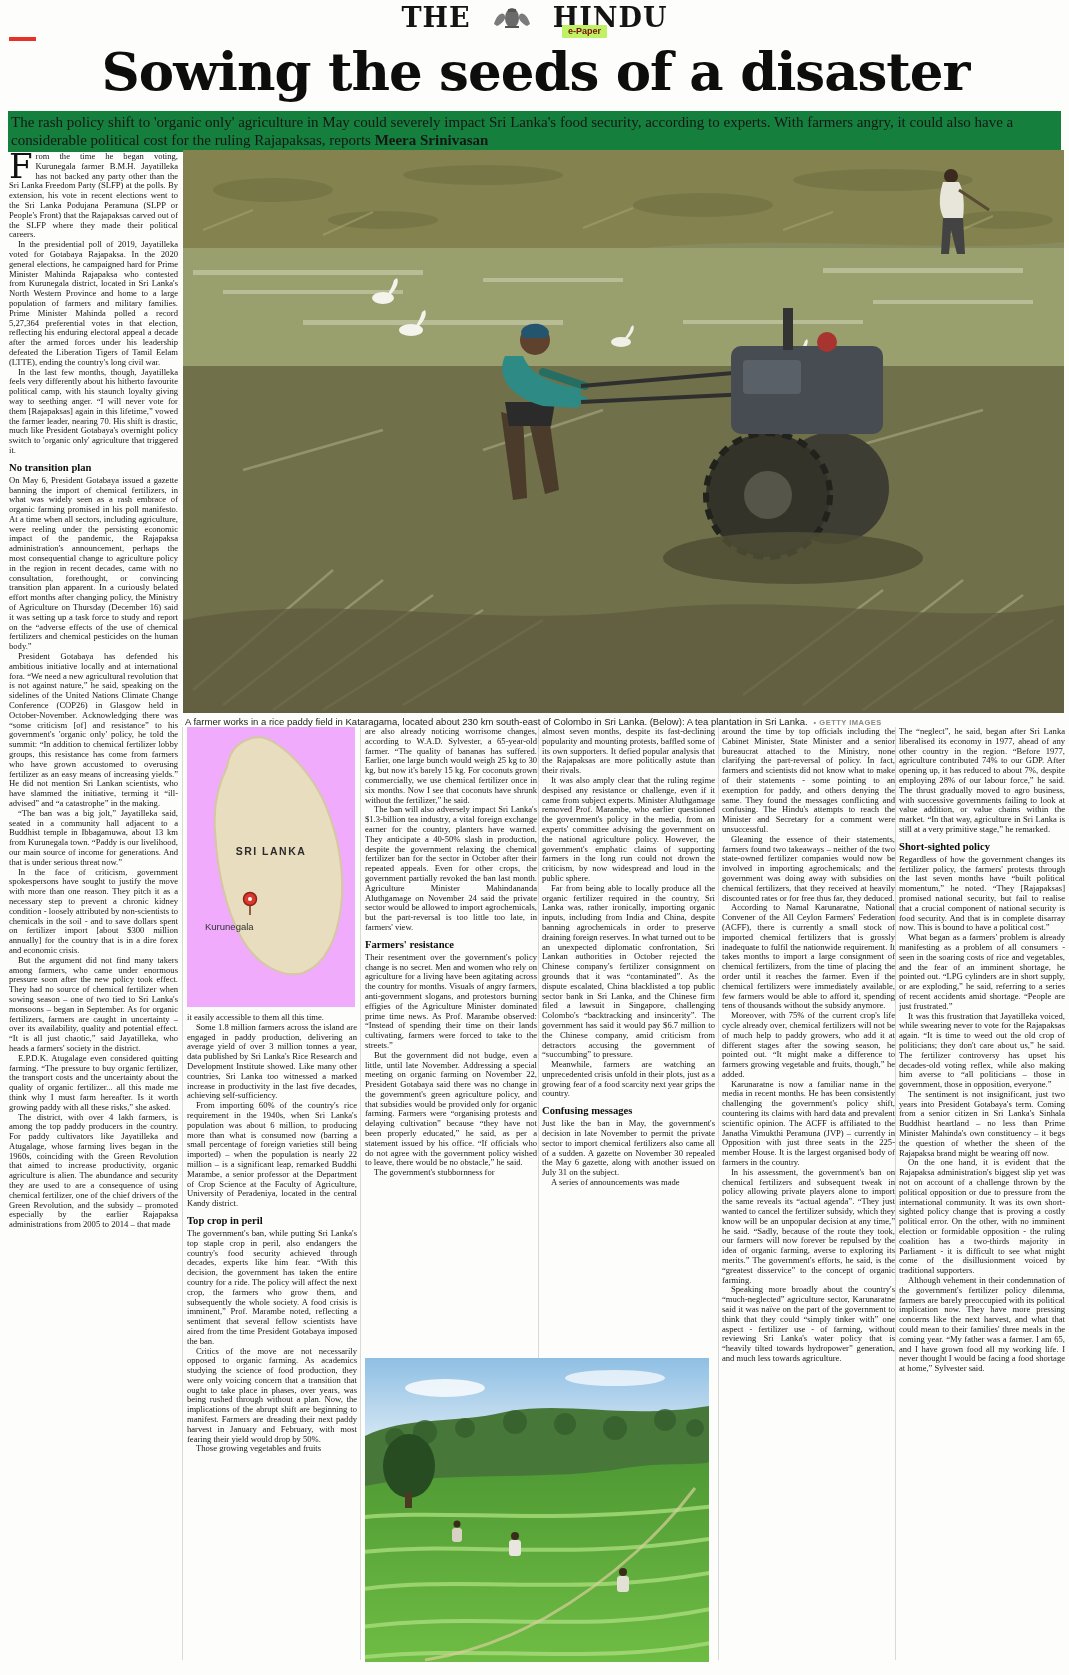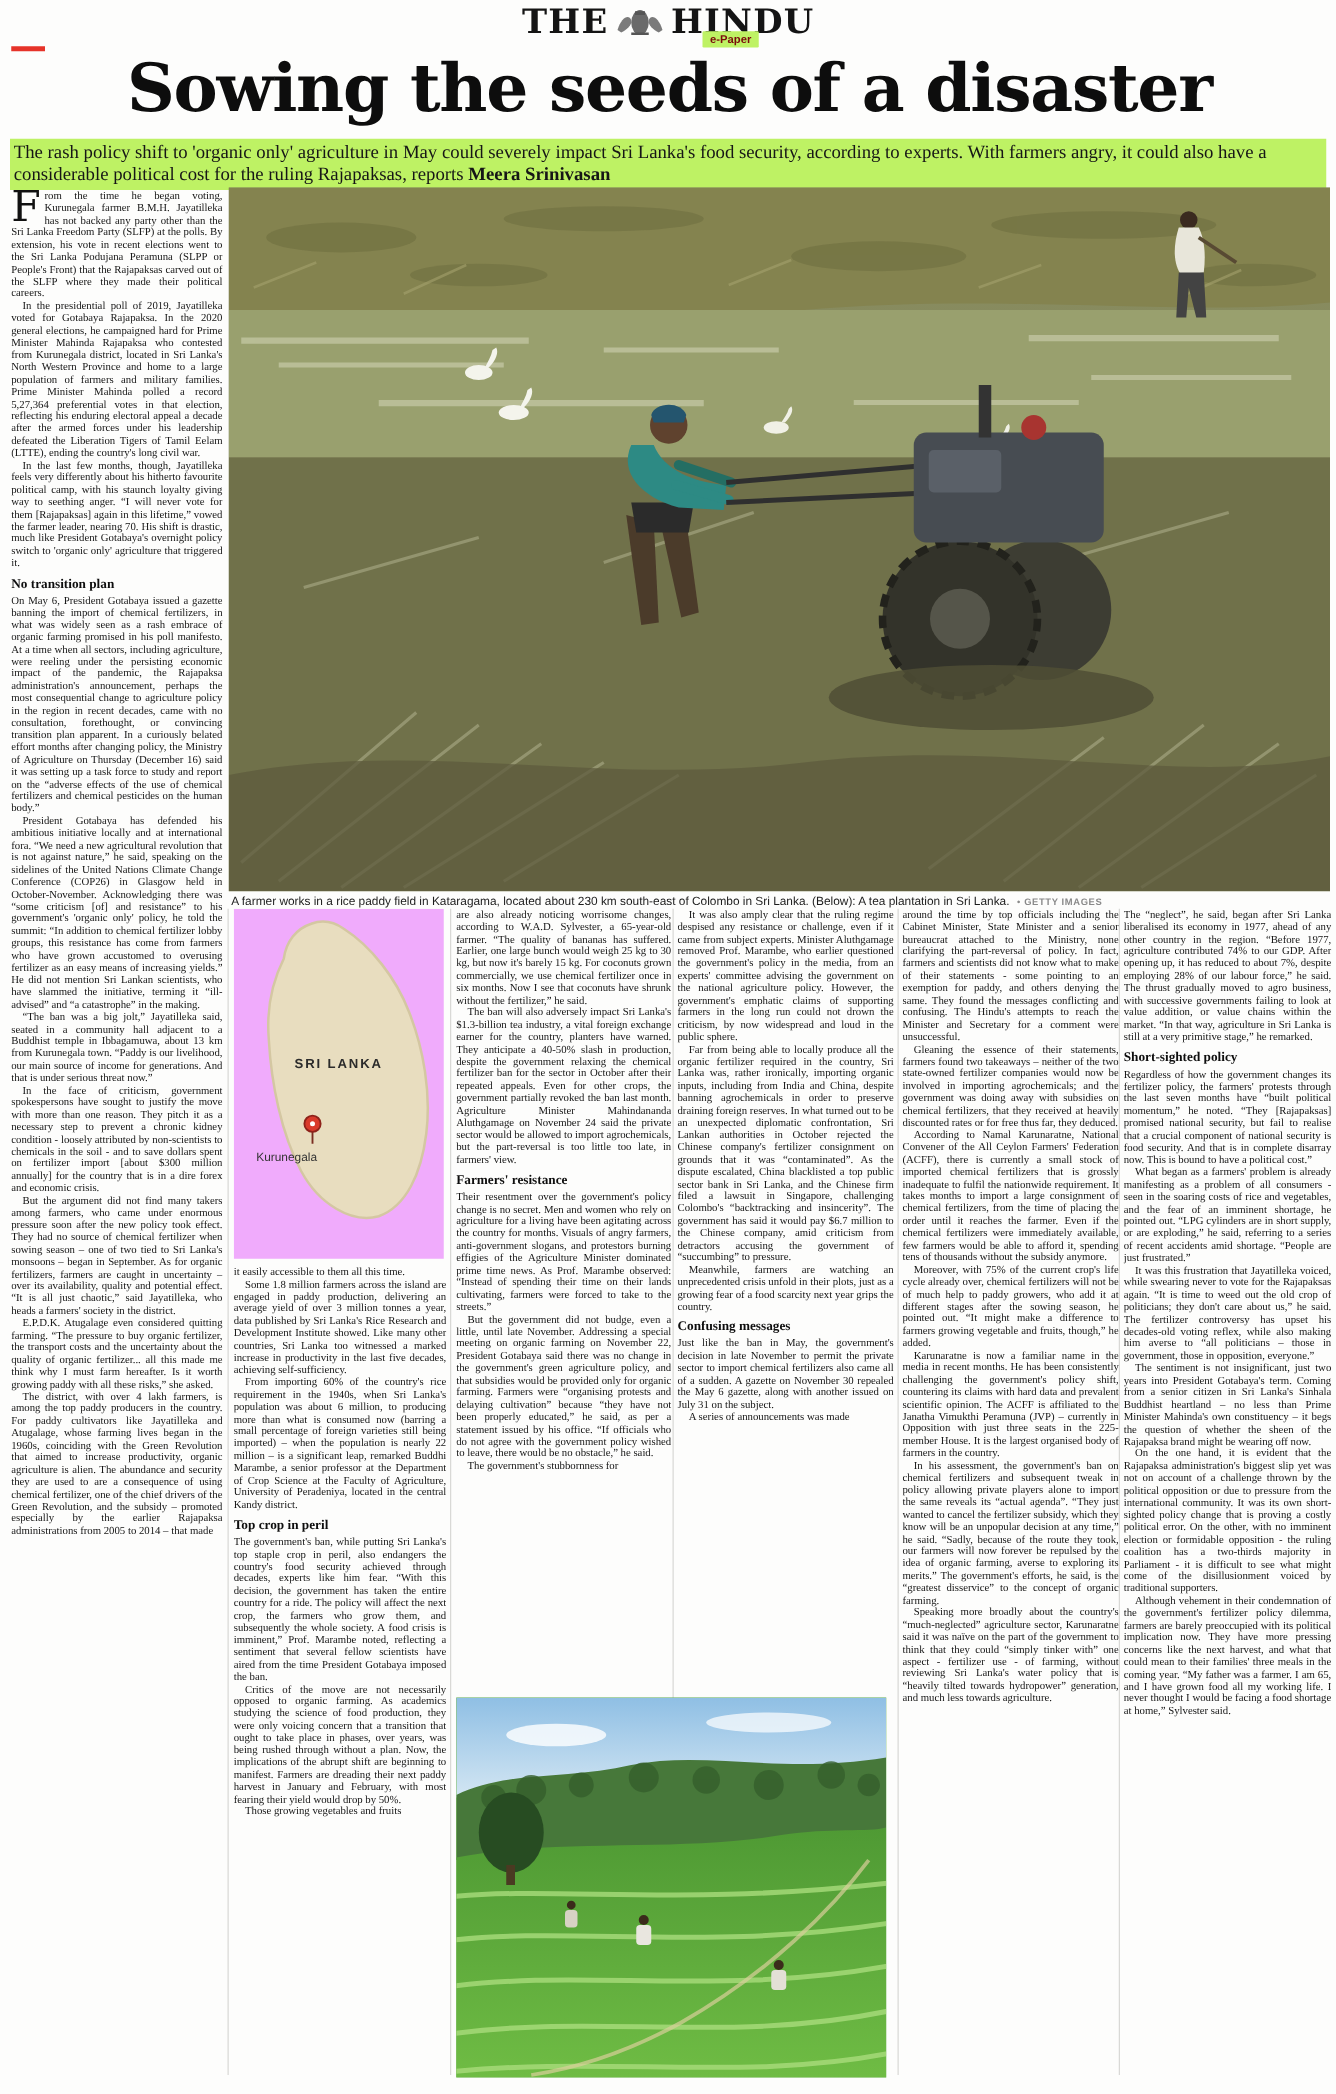--- a/index.html
+++ b/index.html
@@ -1,23 +1,23 @@
 <!DOCTYPE html>
 <html><head>
 <meta charset="utf-8">
 <style>
   html,body{margin:0;padding:0;}
   body{width:1069px;height:1675px;position:relative;background:#fdfdfc;font-family:"Liberation Serif",serif;overflow:hidden;}
   .masthead{position:absolute;top:2px;left:0;width:100%;text-align:center;}
-  .mast-title{font-family:"DejaVu Serif",serif;font-weight:700;font-size:27px;letter-spacing:1px;color:#141414;display:inline-flex;align-items:center;gap:4px;}
+  .mast-title{font-family:"DejaVu Serif",serif;font-weight:700;font-size:27px;letter-spacing:1px;color:#141414;display:inline-flex;align-items:center;gap:20px;}
   .crest{display:inline-block;}
   .epaper-badge{position:absolute;top:25px;left:562px;background:#bef264;color:#7a0c0c;font-family:"Liberation Sans",sans-serif;font-weight:700;font-size:9px;padding:1px 6px 2px;border-radius:1px;cursor:pointer;}
   .red-tick{position:absolute;left:9px;top:37px;width:27px;height:4px;background:#e63329;}
   .headline{position:absolute;left:8px;top:40px;width:1055px;font-family:"DejaVu Serif",serif;font-weight:700;font-size:53px;line-height:62px;letter-spacing:-1px;color:#0d0d0d;margin:0;white-space:nowrap;text-align:center;}
-  .standfirst{position:absolute;left:8px;top:111px;width:1047px;background:#bef264;padding:2px 3px 3px;font-size:15px;line-height:18px;color:#161616;}
+  .standfirst{position:absolute;left:8px;top:111px;width:1047px;background:#15803d;padding:2px 3px 3px;font-size:15px;line-height:18px;color:#161616;}
   .standfirst b{font-weight:700;}
   .main-photo{position:absolute;left:183px;top:150px;width:881px;height:563px;overflow:hidden;background:#7e8156;}
   .caption{position:absolute;left:185px;top:716px;width:881px;font-family:"Liberation Sans",sans-serif;font-size:9.5px;color:#1c1c1c;}
   .credit{font-size:7.5px;color:#8a8a8a;font-weight:700;letter-spacing:.5px;margin-left:6px;}
   .col{position:absolute;overflow:hidden;}
   .col p{margin:0;text-indent:9px;font-size:8.6px;line-height:9.8px;text-align:justify;color:#141414;}
   .col p.noindent{text-indent:0;}
   .col h3.subhead{margin:6px 0 2px;font-size:10.6px;line-height:12px;font-weight:700;color:#0e0e0e;}
   .dropcap{float:left;font-family:"DejaVu Serif",serif;font-size:34px;line-height:27px;padding:1px 3px 0 0;color:#111;}
   .col-left{left:9px;top:152px;width:169px;height:1356px;}
@@ -214,20 +214,21 @@
 
 <div class="col col-b">
     <p class="noindent">are also already noticing worrisome changes, according to W.A.D. Sylvester, a 65-year-old farmer. “The quality of bananas has suffered. Earlier, one large bunch would weigh 25 kg to 30 kg, but now it's barely 15 kg. For coconuts grown commercially, we use chemical fertilizer once in six months. Now I see that coconuts have shrunk without the fertilizer,” he said.</p>
     <p>The ban will also adversely impact Sri Lanka's $1.3-billion tea industry, a vital foreign exchange earner for the country, planters have warned. They anticipate a 40-50% slash in production, despite the government relaxing the chemical fertilizer ban for the sector in October after their repeated appeals. Even for other crops, the government partially revoked the ban last month. Agriculture Minister Mahindananda Aluthgamage on November 24 said the private sector would be allowed to import agrochemicals, but the part-reversal is too little too late, in farmers' view.</p>
     <h3 class="subhead">Farmers' resistance</h3>
     <p class="noindent">Their resentment over the government's policy change is no secret. Men and women who rely on agriculture for a living have been agitating across the country for months. Visuals of angry farmers, anti-government slogans, and protestors burning effigies of the Agriculture Minister dominated prime time news. As Prof. Marambe observed: “Instead of spending their time on their lands cultivating, farmers were forced to take to the streets.”</p>
     <p>But the government did not budge, even a little, until late November. Addressing a special meeting on organic farming on November 22, President Gotabaya said there was no change in the government's green agriculture policy, and that subsidies would be provided only for organic farming. Farmers were “organising protests and delaying cultivation” because “they have not been properly educated,” he said, as per a statement issued by his office. “If officials who do not agree with the government policy wished to leave, there would be no obstacle,” he said.</p>
     <p>The government's stubbornness for</p>
   </div>
 <div class="col col-c">
+    <p class="noindent">almost seven months, despite its fast-declining popularity and mounting protests, baffled some of its own supporters. It defied popular analysis that the Rajapaksas are more politically astute than their rivals.</p>
     <p>It was also amply clear that the ruling regime despised any resistance or challenge, even if it came from subject experts. Minister Aluthgamage removed Prof. Marambe, who earlier questioned the government's policy in the media, from an experts' committee advising the government on the national agriculture policy. However, the government's emphatic claims of supporting farmers in the long run could not drown the criticism, by now widespread and loud in the public sphere.</p>
     <p>Far from being able to locally produce all the organic fertilizer required in the country, Sri Lanka was, rather ironically, importing organic inputs, including from India and China, despite banning agrochemicals in order to preserve draining foreign reserves. In what turned out to be an unexpected diplomatic confrontation, Sri Lankan authorities in October rejected the Chinese company's fertilizer consignment on grounds that it was “contaminated”. As the dispute escalated, China blacklisted a top public sector bank in Sri Lanka, and the Chinese firm filed a lawsuit in Singapore, challenging Colombo's “backtracking and insincerity”. The government has said it would pay $6.7 million to the Chinese company, amid criticism from detractors accusing the government of “succumbing” to pressure.</p>
     <p>Meanwhile, farmers are watching an unprecedented crisis unfold in their plots, just as a growing fear of a food scarcity next year grips the country.</p>
     <h3 class="subhead">Confusing messages</h3>
     <p class="noindent">Just like the ban in May, the government's decision in late November to permit the private sector to import chemical fertilizers also came all of a sudden. A gazette on November 30 repealed the May 6 gazette, along with another issued on July 31 on the subject.</p>
     <p>A series of announcements was made</p>
   </div>
 <div class="col col-d">
     <p class="noindent">around the time by top officials including the Cabinet Minister, State Minister and a senior bureaucrat attached to the Ministry, none clarifying the part-reversal of policy. In fact, farmers and scientists did not know what to make of their statements - some pointing to an exemption for paddy, and others denying the same. They found the messages conflicting and confusing. The Hindu's attempts to reach the Minister and Secretary for a comment were unsuccessful.</p>
     <p>Gleaning the essence of their statements, farmers found two takeaways – neither of the two state-owned fertilizer companies would now be involved in importing agrochemicals; and the government was doing away with subsidies on chemical fertilizers, that they received at heavily discounted rates or for free thus far, they deduced.</p>

